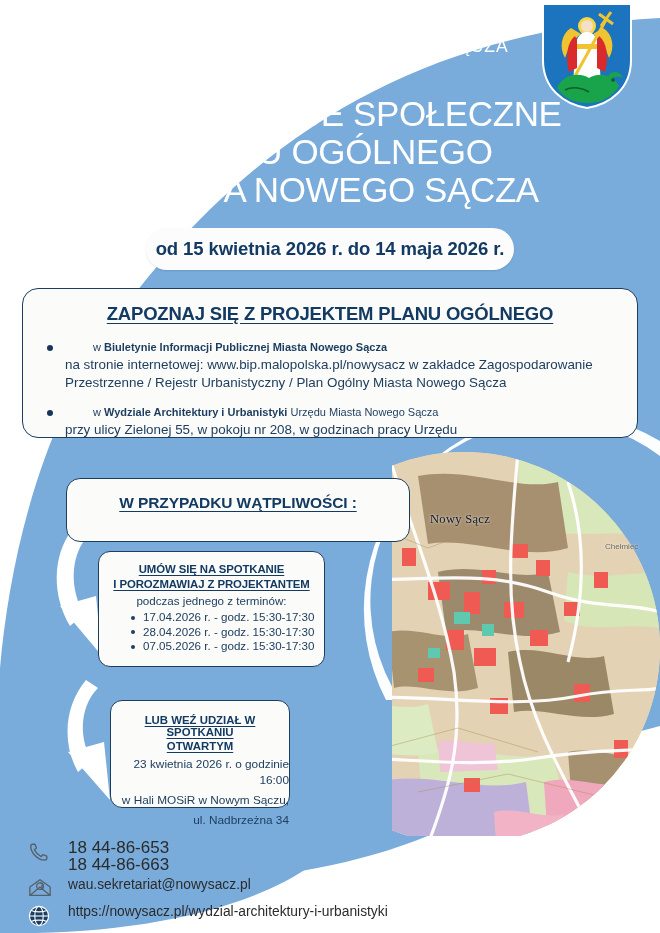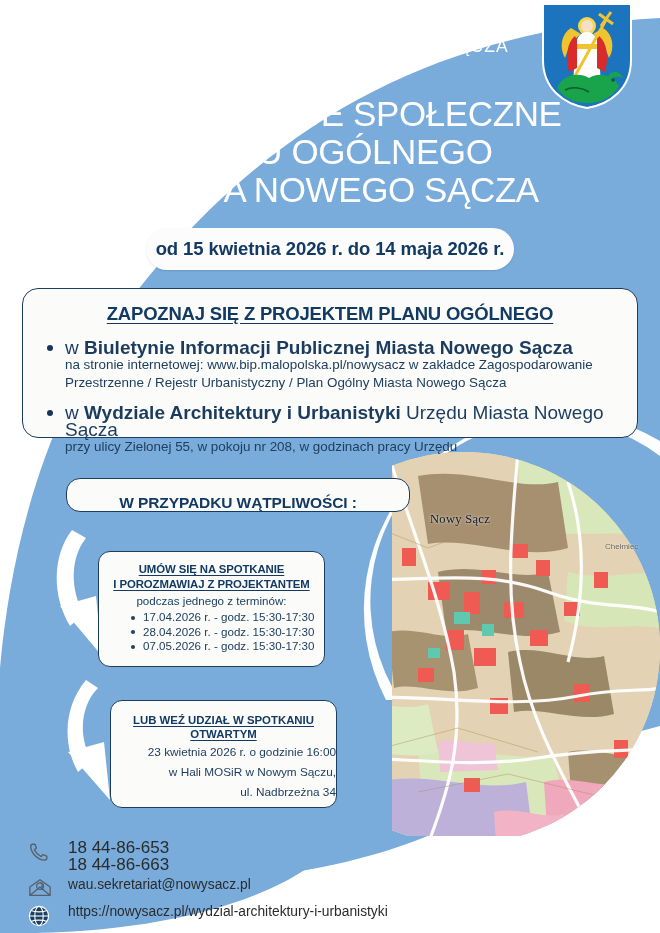--- a/index.html
+++ b/index.html
@@ -119,26 +119,26 @@
     letter-spacing:-0.2px;
   }
   .bullet-block{margin:14px 0 0 22px;color:#1b3c5e;}
   .bullet-row{position:relative;padding-left:20px;margin-top:12px;}
   .bullet-row:first-child{margin-top:0;}
   .dot{
     position:absolute;left:2px;top:6px;
     width:6px;height:6px;border-radius:50%;
     background:#17365a;
   }
-  .bl-1{font-size:19px;line-height:17px;}
+  .bl-1{font-size:11px;line-height:17px;margin-left:28px;}
   .bl-1 b{font-weight:bold;}
   .bl-2{font-size:13.4px;line-height:18px;color:#1f3f60;font-weight:400;}
 
   
-  #card-doubt{ left:66px; top:478px; width:344px; height:34px; border-radius:14px;}
+  #card-doubt{ left:66px; top:478px; width:344px; height:64px; border-radius:14px;}
   .c2-title{
     text-align:center;color:#123a63;font-weight:bold;font-size:15.5px;
     text-decoration:underline;text-underline-offset:3px;
     line-height:48px;letter-spacing:-0.1px;
   }
 
   
   #card-meet{ left:98px; top:551px; width:227px; height:116px; border-radius:12px;}
   .c3-h1,.c3-h2{
     text-align:center;color:#123a63;font-weight:bold;font-size:11.4px;
@@ -148,21 +148,21 @@
   .c3-h2{margin-top:3px;}
   .c3-sub{text-align:center;color:#1f3f60;font-size:11.6px;margin-top:4px;}
   .c3-list{margin:3px 0 0 32px;padding:0;list-style:none;color:#1f3f60;font-size:11.6px;line-height:14.5px;}
   .c3-list li{position:relative;padding-left:12px;}
   .c3-list li:before{
     content:"";position:absolute;left:0;top:5.5px;
     width:4px;height:4px;border-radius:50%;background:#1f3f60;
   }
 
   
-  #card-open{ left:110px; top:700px; width:227px; height:108px; border-radius:12px;}
+  #card-open{ left:110px; top:700px; width:180px; height:108px; border-radius:12px;}
   .c4-h1,.c4-h2{
     text-align:center;color:#123a63;font-weight:bold;font-size:11.4px;
     text-decoration:underline;text-underline-offset:2px;
   }
   .c4-h1{margin-top:13px;}
   .c4-h2{margin-top:2px;}
   .c4-l{text-align:right;color:#1f3f60;font-size:11.8px;line-height:16px;margin-top:4px;}
 
   
   .footer{position:absolute;left:28px;top:840px;width:470px;}

